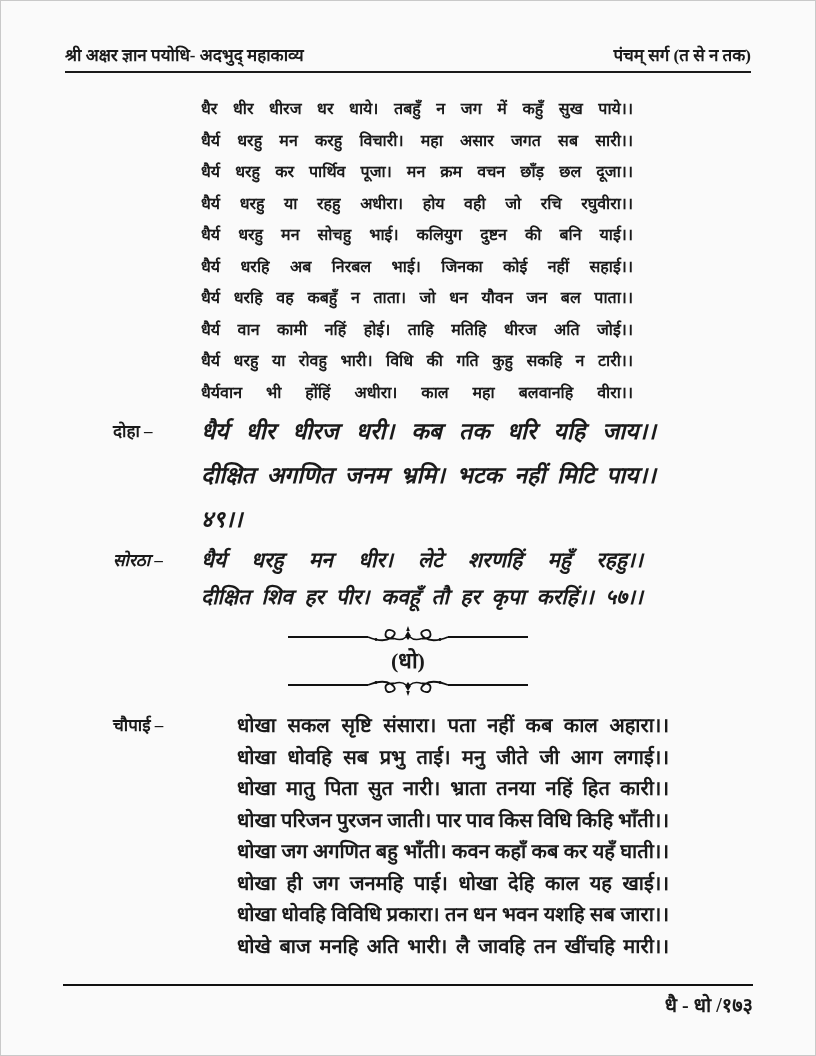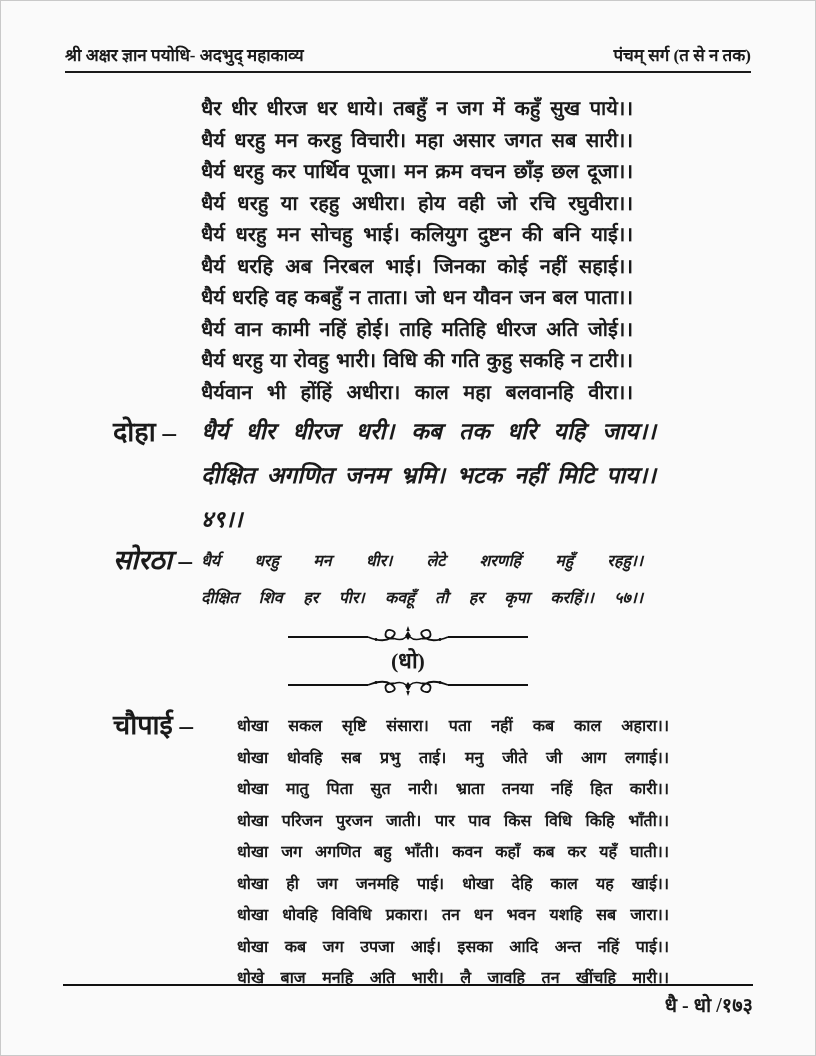--- a/index.html
+++ b/index.html
@@ -24,45 +24,45 @@
   
   .main { position: absolute; top: 84px; left: 64px; right: 64px; }
   .vline {
     font-weight: 700;
     text-align: justify;
     text-align-last: justify;
     -moz-text-align-last: justify;
   }
   
   .block-one { margin: 8px 0 0 136px; width: 432px; }
-  .block-one .vline { font-size: 20px; line-height: 31.5px; }
+  .block-one .vline { font-size: 16px; line-height: 31.5px; }
   
   .labeled { display: flex; margin-left: 48px; }
   .labeled .label {
     width: 88px; flex: 0 0 88px;
-    font-size: 27px; font-weight: 700; white-space: nowrap;
+    font-size: 17px; font-weight: 700; white-space: nowrap;
   }
   .doha { margin-top: 2px; }
   .doha .label { line-height: 44px; }
   .doha .verses { width: 455px; }
   .doha .vline { font-size: 23px; line-height: 44px; font-style: italic; }
   .soratha .label { line-height: 37px; font-style: italic; }
   .soratha .verses { width: 442px; }
-  .soratha .vline { font-size: 16px; line-height: 37px; font-style: italic; }
+  .soratha .vline { font-size: 21px; line-height: 37px; font-style: italic; }
   
   .divider { width: 250px; margin: 10px auto 0; text-align: center; }
   .orn { display: block; height: 20px; line-height: 0; }
   .orn svg { display: block; margin: 0 auto; }
   .orn.flip svg { transform: scaleY(-1); }
   .divider-title { font-size: 22px; font-weight: 700; line-height: 30px; }
   
   .chaupai { margin-top: 14px; gap: 36px; }
   .chaupai .label { line-height: 31.5px; }
   .chaupai .verses { width: 432px; }
-  .chaupai .vline { font-size: 16px; line-height: 31.5px; }
+  .chaupai .vline { font-size: 20px; line-height: 31.5px; }
   
   .ftr {
     position: absolute; top: 983px; left: 62px; right: 62px;
     border-top: 2.5px solid #111;
     text-align: right; padding-top: 5px;
     font-size: 20px; font-weight: 700;
   }
 </style>
 </head>
 <body>
@@ -140,21 +140,20 @@
     <section class="labeled chaupai">
       <div class="label">चौपाई –</div>
       <div class="verses">
         <div class="vline">धोखा सकल सृष्टि संसारा। पता नहीं कब काल अहारा।।</div>
         <div class="vline">धोखा धोवहि सब प्रभु ताई। मनु जीते जी आग लगाई।।</div>
         <div class="vline">धोखा मातु पिता सुत नारी। भ्राता तनया नहिं हित कारी।।</div>
         <div class="vline">धोखा परिजन पुरजन जाती। पार पाव किस विधि किहि भाँती।।</div>
         <div class="vline">धोखा जग अगणित बहु भाँती। कवन कहाँ कब कर यहँ घाती।।</div>
         <div class="vline">धोखा ही जग जनमहि पाई। धोखा देहि काल यह खाई।।</div>
         <div class="vline">धोखा धोवहि विविधि प्रकारा। तन धन भवन यशहि सब जारा।।</div>
-        <div class="vline">धोखा कब जग उपजा आई। इसका आदि अन्त नहिं पाई।।</div>
         <div class="vline">धोखे बाज मनहि अति भारी। लै जावहि तन खींचहि मारी।।</div>
       </div>
     </section>
 
   </main>
 
   <footer class="ftr">
     <span>धै - धो /१७३</span>
   </footer>
 

